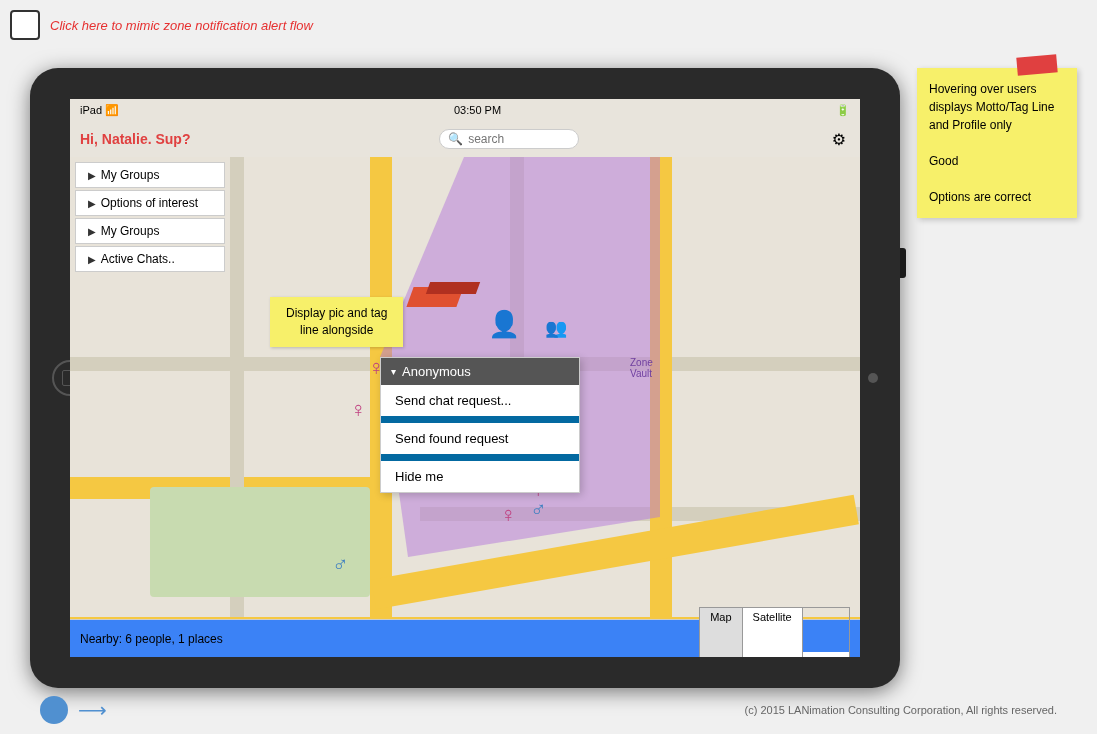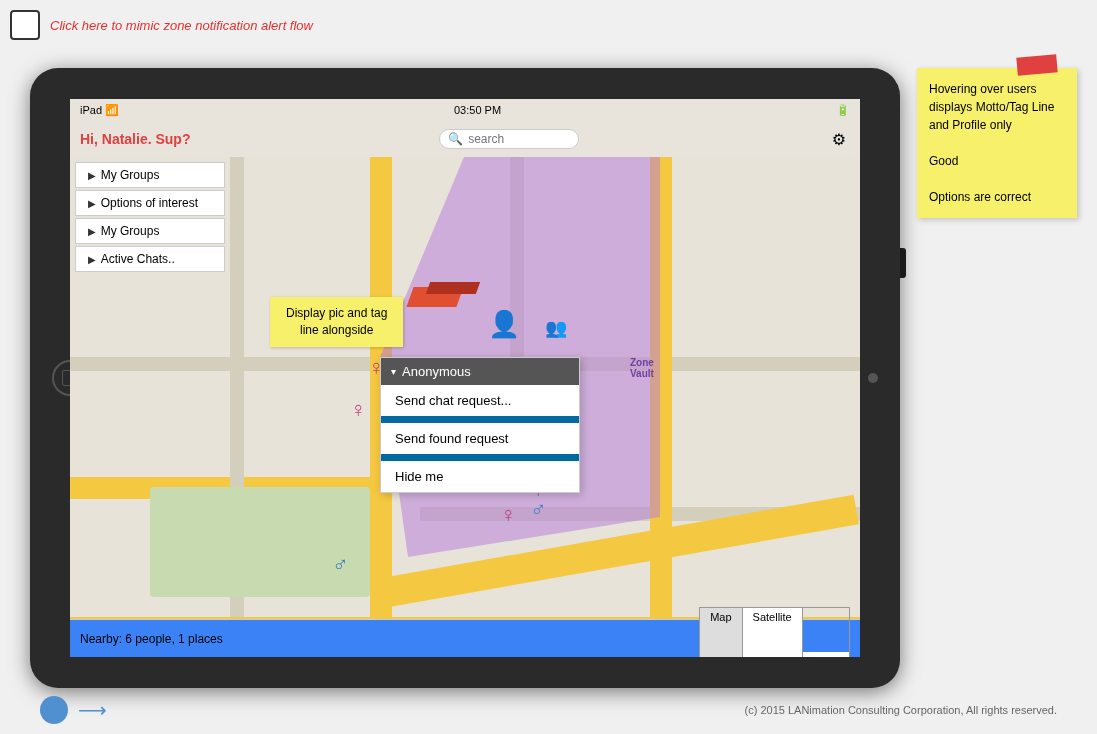--- a/index.html
+++ b/index.html
@@ -190,22 +190,21 @@
       border-radius: 4px;
     }
     .purple-zone {
       position: absolute;
       background: rgba(180, 120, 220, 0.5);
     }
     .zone-label {
       position: absolute;
       font-size: 10px;
       color: #7040a0;
-      font-weight: bold;
-      text-align: right;
+      font-weight: normal;
     }
 
     
     #sidebar-menu {
       position: absolute;
       top: 5px;
       left: 5px;
       z-index: 50;
     }
     .menu-item {

